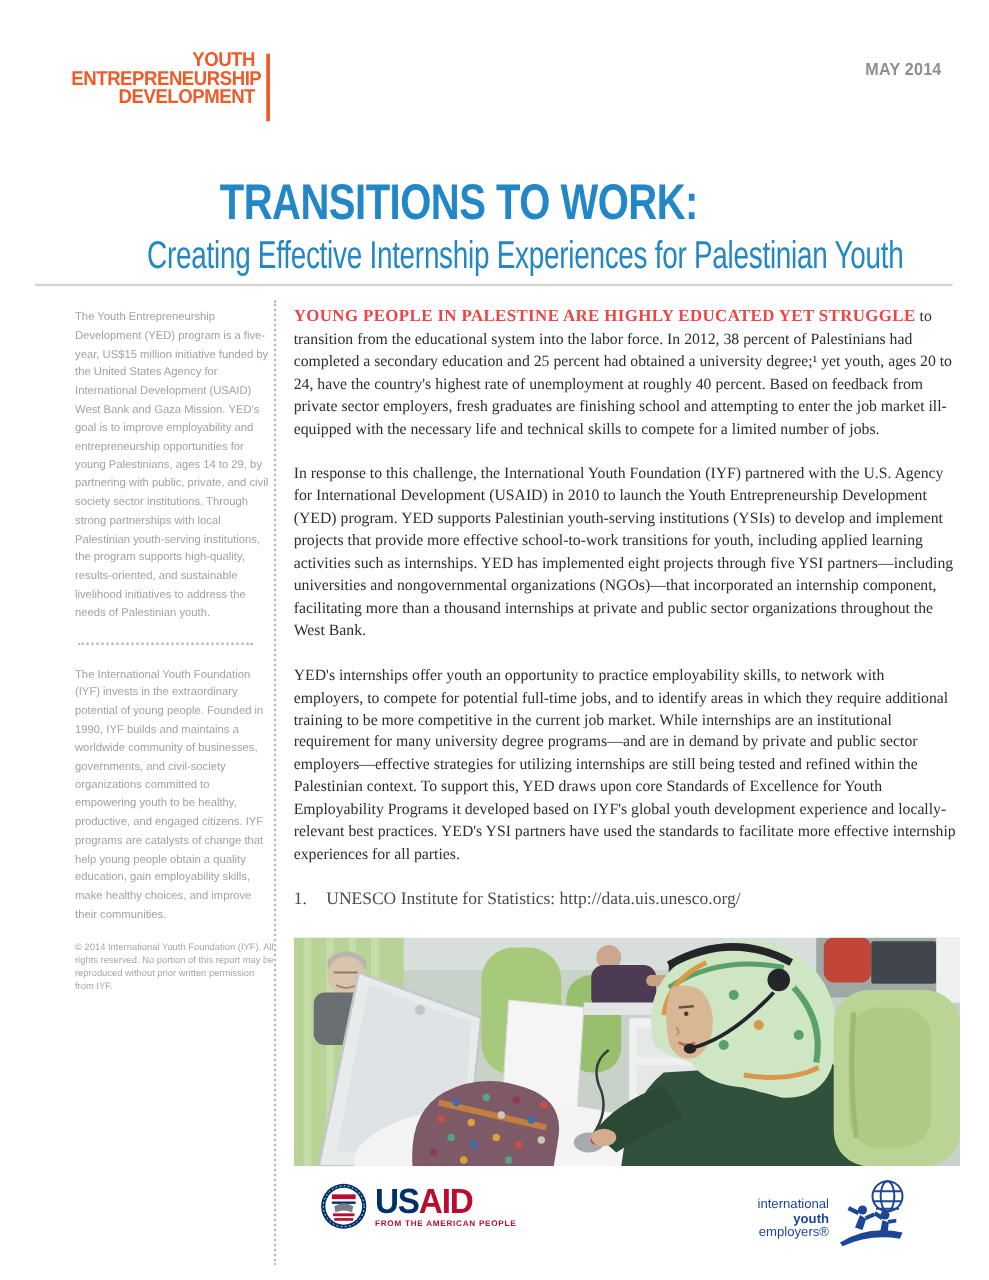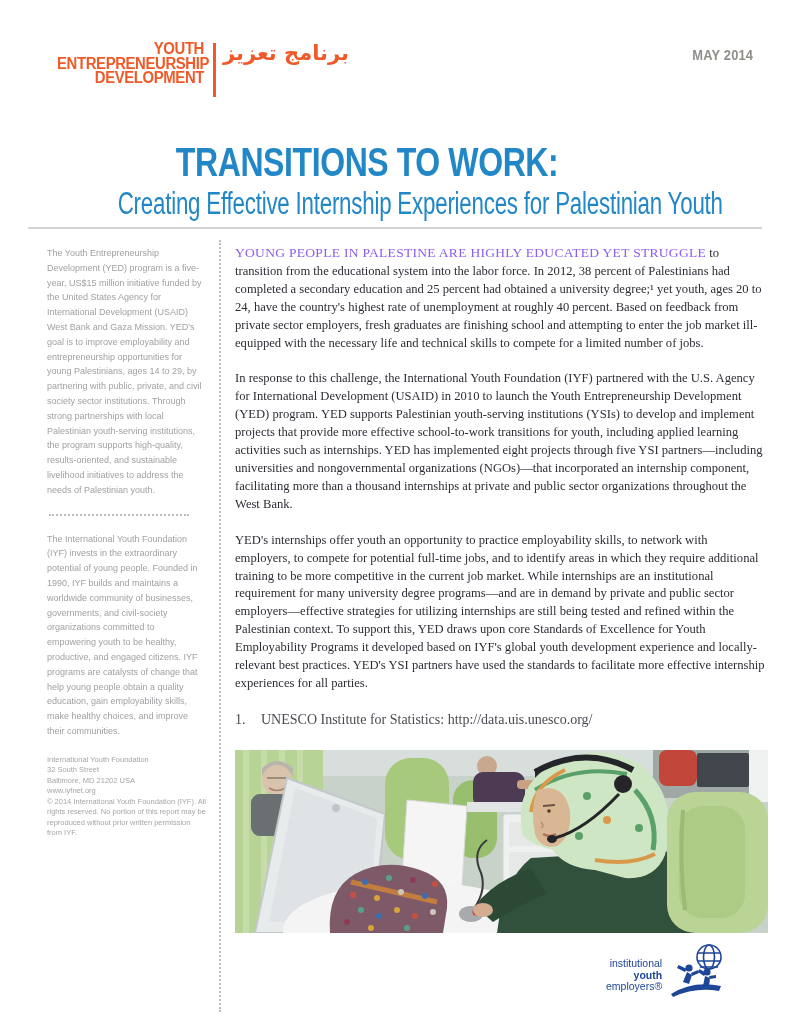--- a/index.html
+++ b/index.html
@@ -21,32 +21,32 @@
   .title-main span{display:inline-block;color:#2187C6;font-weight:bold;font-size:40px;
                    letter-spacing:-0.5px;transform:scaleX(0.80);transform-origin:center top;}
   .title-sub{position:absolute;top:186px;left:0;width:743px;text-align:center;white-space:nowrap;}
   .title-sub span{display:inline-block;color:#2187C6;font-size:31px;letter-spacing:-0.3px;
                   transform:scaleX(0.72);transform-origin:center top;}
 
   .hrule{position:absolute;left:28px;top:227px;width:734px;height:2px;background:#d2d4d5;}
   .vdots{position:absolute;left:219px;top:240px;height:772px;width:0;border-left:2px dotted #bcbec0;}
 
   
-  .sidebar{position:absolute;left:47px;top:246px;width:159px;color:#9fa1a4;
+  .sidebar{position:absolute;left:60px;top:246px;width:159px;color:#9fa1a4;
            font-size:9px;line-height:14.8px;}
   .sidebar p{margin:0 0 14px 0;}
   .dotted-divider{border-top:2px dotted #bcbec0;width:140px;margin:16px 0 16px 2px;}
   .address{font-size:7.5px;line-height:10.5px;margin-top:16px;color:#a4a6a9;}
   .copyright{font-size:7.5px;line-height:10.5px;margin-top:12px;color:#a4a6a9;}
 
   
   .main{position:absolute;left:235px;top:244px;width:531px;
         font-family:"Liberation Serif",serif;color:#2e2d36;font-size:12.6px;line-height:17.9px;}
   .main p{margin:0 0 18px 0;}
-  .lead{color:#8b5cf6;font-weight:normal;font-size:13.5px;letter-spacing:0.3px;}
+  .lead{color:#ef4444;font-weight:bold;font-size:13.5px;letter-spacing:0.3px;}
   .footnote{font-size:14px;color:#4a4a52;margin-top:4px;}
   .footnote .fn-num{display:inline-block;width:26px;}
 
   
   .photo{position:absolute;left:235px;top:750px;width:533px;height:183px;margin:0;overflow:hidden;}
 
   
   .usaid{position:absolute;left:256px;top:946px;display:flex;align-items:flex-start;}
   .usaid-seal{width:38px;height:38px;}
   .usaid-word{margin-left:6px;margin-top:2px;}
@@ -66,45 +66,38 @@
 <div class="page">
 
   <div class="logo">
     <div class="logo-en">
       <div>YOUTH</div>
       <div>ENTREPRENEURSHIP</div>
       <div>DEVELOPMENT</div>
     </div>
     <div class="logo-bar"></div>
     <div class="logo-ar">
-      <div>برنامج تعزيز</div>
     </div>
   </div>
   <div class="date">MAY 2014</div>
 
   <div class="title-main">
     <span>TRANSITIONS TO WORK:</span>
   </div>
   <div class="title-sub">
     <span>Creating Effective Internship Experiences for Palestinian Youth</span>
   </div>
 
   <div class="hrule"></div>
   <div class="vdots"></div>
 
   <aside class="sidebar">
     <p>The Youth Entrepreneurship Development (YED) program is a five-year, US$15 million initiative funded by the United States Agency for International Development (USAID) West Bank and Gaza Mission. YED's goal is to improve employability and entrepreneurship opportunities for young Palestinians, ages 14 to 29, by partnering with public, private, and civil society sector institutions. Through strong partnerships with local Palestinian youth-serving institutions, the program supports high-quality, results-oriented, and sustainable livelihood initiatives to address the needs of Palestinian youth.</p>
     <div class="dotted-divider"></div>
     <p>The International Youth Foundation (IYF) invests in the extraordinary potential of young people. Founded in 1990, IYF builds and maintains a worldwide community of businesses, governments, and civil-society organizations committed to empowering youth to be healthy, productive, and engaged citizens. IYF programs are catalysts of change that help young people obtain a quality education, gain employability skills, make healthy choices, and improve their communities.</p>
-    <div class="address">
-      <div>International Youth Foundation</div>
-      <div>32 South Street</div>
-      <div>Baltimore, MD 21202  USA</div>
-      <div>www.iyfnet.org</div>
-    </div>
     <p class="copyright">© 2014  International Youth Foundation (IYF). All rights reserved. No portion of this report may be reproduced without prior written permission from IYF.</p>
   </aside>
 
   <main class="main">
     <p><span class="lead">YOUNG PEOPLE IN PALESTINE ARE HIGHLY EDUCATED YET STRUGGLE</span> <span>to transition from the educational system into the labor force. In 2012, 38 percent of Palestinians had completed a secondary education and 25 percent had obtained a university degree;¹ yet youth, ages 20 to 24, have the country's highest rate of unemployment at roughly 40 percent. Based on feedback from private sector employers, fresh graduates are finishing school and attempting to enter the job market ill-equipped with the necessary life and technical skills to compete for a limited number of jobs.</span></p>
     <p>In response to this challenge, the International Youth Foundation (IYF) partnered with the U.S. Agency for International Development (USAID) in 2010 to launch the Youth Entrepreneurship Development (YED) program. YED supports Palestinian youth-serving institutions (YSIs) to develop and implement projects that provide more effective school-to-work transitions for youth, including applied learning activities such as internships. YED has implemented eight projects through five YSI partners—including universities and nongovernmental organizations (NGOs)—that incorporated an internship component, facilitating more than a thousand internships at private and public sector organizations throughout the West Bank.</p>
     <p>YED's internships offer youth an opportunity to practice employability skills, to network with employers, to compete for potential full-time jobs, and to identify areas in which they require additional training to be more competitive in the current job market. While internships are an institutional requirement for many university degree programs—and are in demand by private and public sector employers—effective strategies for utilizing internships are still being tested and refined within the Palestinian context. To support this, YED draws upon core Standards of Excellence for Youth Employability Programs it developed based on IYF's global youth development experience and locally-relevant best practices. YED's YSI partners have used the standards to facilitate more effective internship experiences for all parties.</p>
     <div class="footnote">
       <span class="fn-num">1.</span><span>UNESCO Institute for Statistics: http://data.uis.unesco.org/</span>
     </div>
@@ -203,24 +196,40 @@
       <circle cx="388" cy="34" r="9" fill="#242528"></circle>
       <path d="M384,44 Q350,80 320,88" stroke="#242528" stroke-width="3" fill="none"></path>
       <ellipse cx="317" cy="89" rx="5" ry="4" fill="#242528"></ellipse>
 
       <rect x="432" y="42" width="101" height="141" rx="28" fill="#b9d494"></rect>
       <rect x="444" y="56" width="66" height="112" rx="24" fill="#aecb86"></rect>
       <path d="M448,60 Q444,110 450,160" stroke="#9cba74" stroke-width="4" fill="none"></path>
     </svg>
   </figure>
 
+  <div class="usaid">
+    <svg class="usaid-seal" viewBox="0 0 40 40">
+      <circle cx="20" cy="20" r="19" fill="#002F6C"></circle>
+      <circle cx="20" cy="20" r="15.5" fill="#ffffff"></circle>
+      <circle cx="20" cy="20" r="17.2" fill="none" stroke="#ffffff" stroke-width="0.8" stroke-dasharray="1.5 2"></circle>
+      <rect x="10" y="10" width="20" height="4" fill="#BA0C2F"></rect>
+      <rect x="10" y="16" width="20" height="2" fill="#002F6C"></rect>
+      <path d="M12,20 Q20,15 28,20 L27,25 Q20,22 13,25 Z" fill="#7a7f87"></path>
+      <rect x="11" y="26" width="18" height="2.4" fill="#BA0C2F"></rect>
+      <rect x="12" y="30" width="16" height="2.2" fill="#BA0C2F"></rect>
+    </svg>
+    <div class="usaid-word">
+      <div><span class="wm"><span class="us">US</span><span class="aid">AID</span></span></div>
+      <div class="usaid-tag">FROM THE AMERICAN PEOPLE</div>
+    </div>
+  </div>
 
   <div class="iyf">
     <div class="iyf-text">
-      <div>institutional</div>
+      <div>international</div>
       <div class="b">youth</div>
       <div>employers®</div>
     </div>
     <svg class="iyf-mark" width="62" height="62" viewBox="0 0 62 62">
       <g stroke="#1E4697" fill="none" stroke-width="1.6">
         <circle cx="44" cy="15" r="12"></circle>
         <ellipse cx="44" cy="15" rx="5.5" ry="12"></ellipse>
         <path d="M32.6,11 L55.4,11 M32.6,19 L55.4,19 M34.8,25 L53.2,25"></path>
       </g>
       <g fill="#1E4697">

